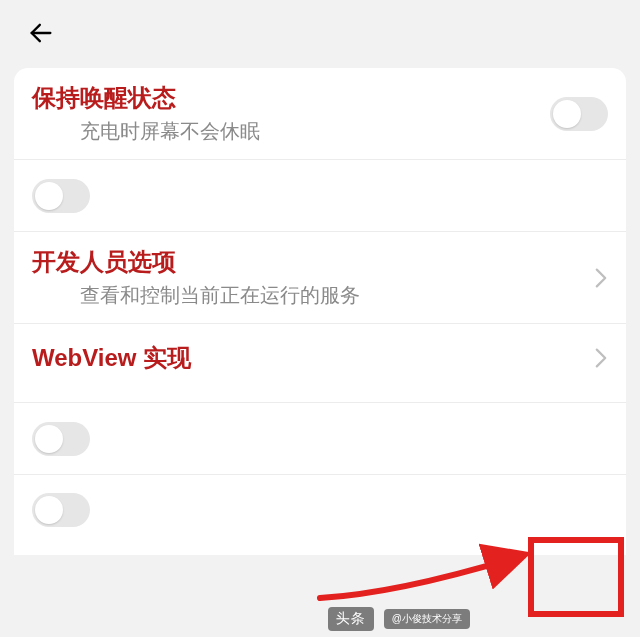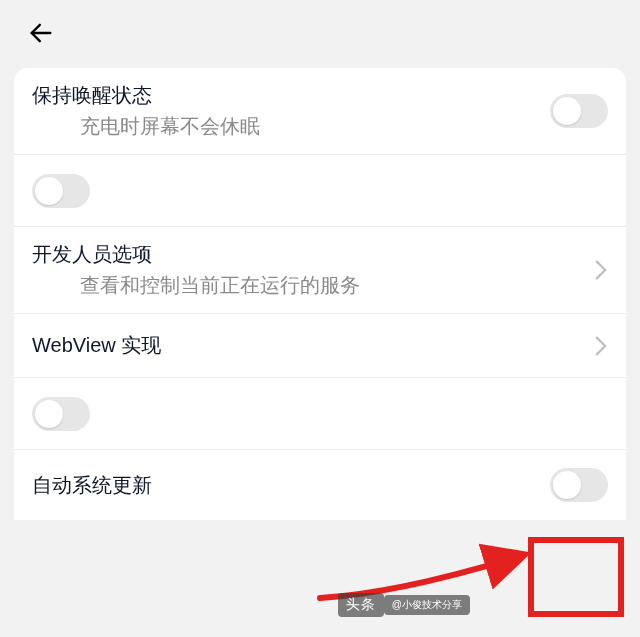--- a/index.html
+++ b/index.html
@@ -37,31 +37,31 @@
       overflow: hidden;
     }
     .item {
       display: flex;
       align-items: center;
       padding: 14px 18px 14px 18px;
       border-bottom: 1px solid #ececec;
       min-height: 72px;
     }
     .item:last-child { border-bottom: none; }
-    .item.single-line { min-height: 60px; padding-top: 18px; padding-bottom: 18px; }
+    .item.single-line { min-height: 60px; padding-top: 18px; padding-bottom: 28px; }
     .item-text {
       flex: 1;
       display: flex;
       flex-direction: column;
       gap: 4px;
     }
     .item-title {
-      font-size: 20px;
-      color: #0f172a;
-      font-weight: 400;
+      font-size: 24px;
+      color: #b91c1c;
+      font-weight: 700;
     }
     .item-subtitle {
       font-size: 20px;
       color: #8a8a8a;
       font-weight: 400;
       margin-left: 48px;
     }
     .toggle {
       width: 58px;
       height: 34px;
@@ -99,25 +99,25 @@
     }
     .arrow-annotation {
       position: absolute;
       left: 310px;
       top: 538px;
       z-index: 9;
       pointer-events: none;
     }
     .watermark {
       position: absolute;
-      bottom: 20px;
+      bottom: 6px;
       right: 170px;
       display: flex;
       align-items: center;
-      gap: 0;
+      gap: 10px;
       z-index: 20;
     }
     .watermark-badge {
       background: rgba(60,60,60,0.65);
       color: #fff;
       font-size: 14px;
       padding: 3px 8px;
       border-radius: 4px;
       letter-spacing: 1px;
     }
@@ -176,23 +176,20 @@
         <polyline points="2 2 8 8 2 14"></polyline>
       </svg>
     </div>
   </div>
 
   <div class="item">
     <div class="toggle"></div>
   </div>
 
   <div class="item single-line">
-    <div class="item-text">
-      <div class="item-title">自动系统更新</div>
-    </div>
     <div class="toggle"></div>
   </div>
 
 </div>
 
 <div class="arrow-annotation">
   <svg width="230" height="70" viewBox="0 0 230 70">
     <defs>
       <marker id="arrowhead" markerWidth="8" markerHeight="8" refX="6" refY="4" orient="auto">
         <polygon points="0 0, 8 4, 0 8" fill="#e3211f"></polygon>

